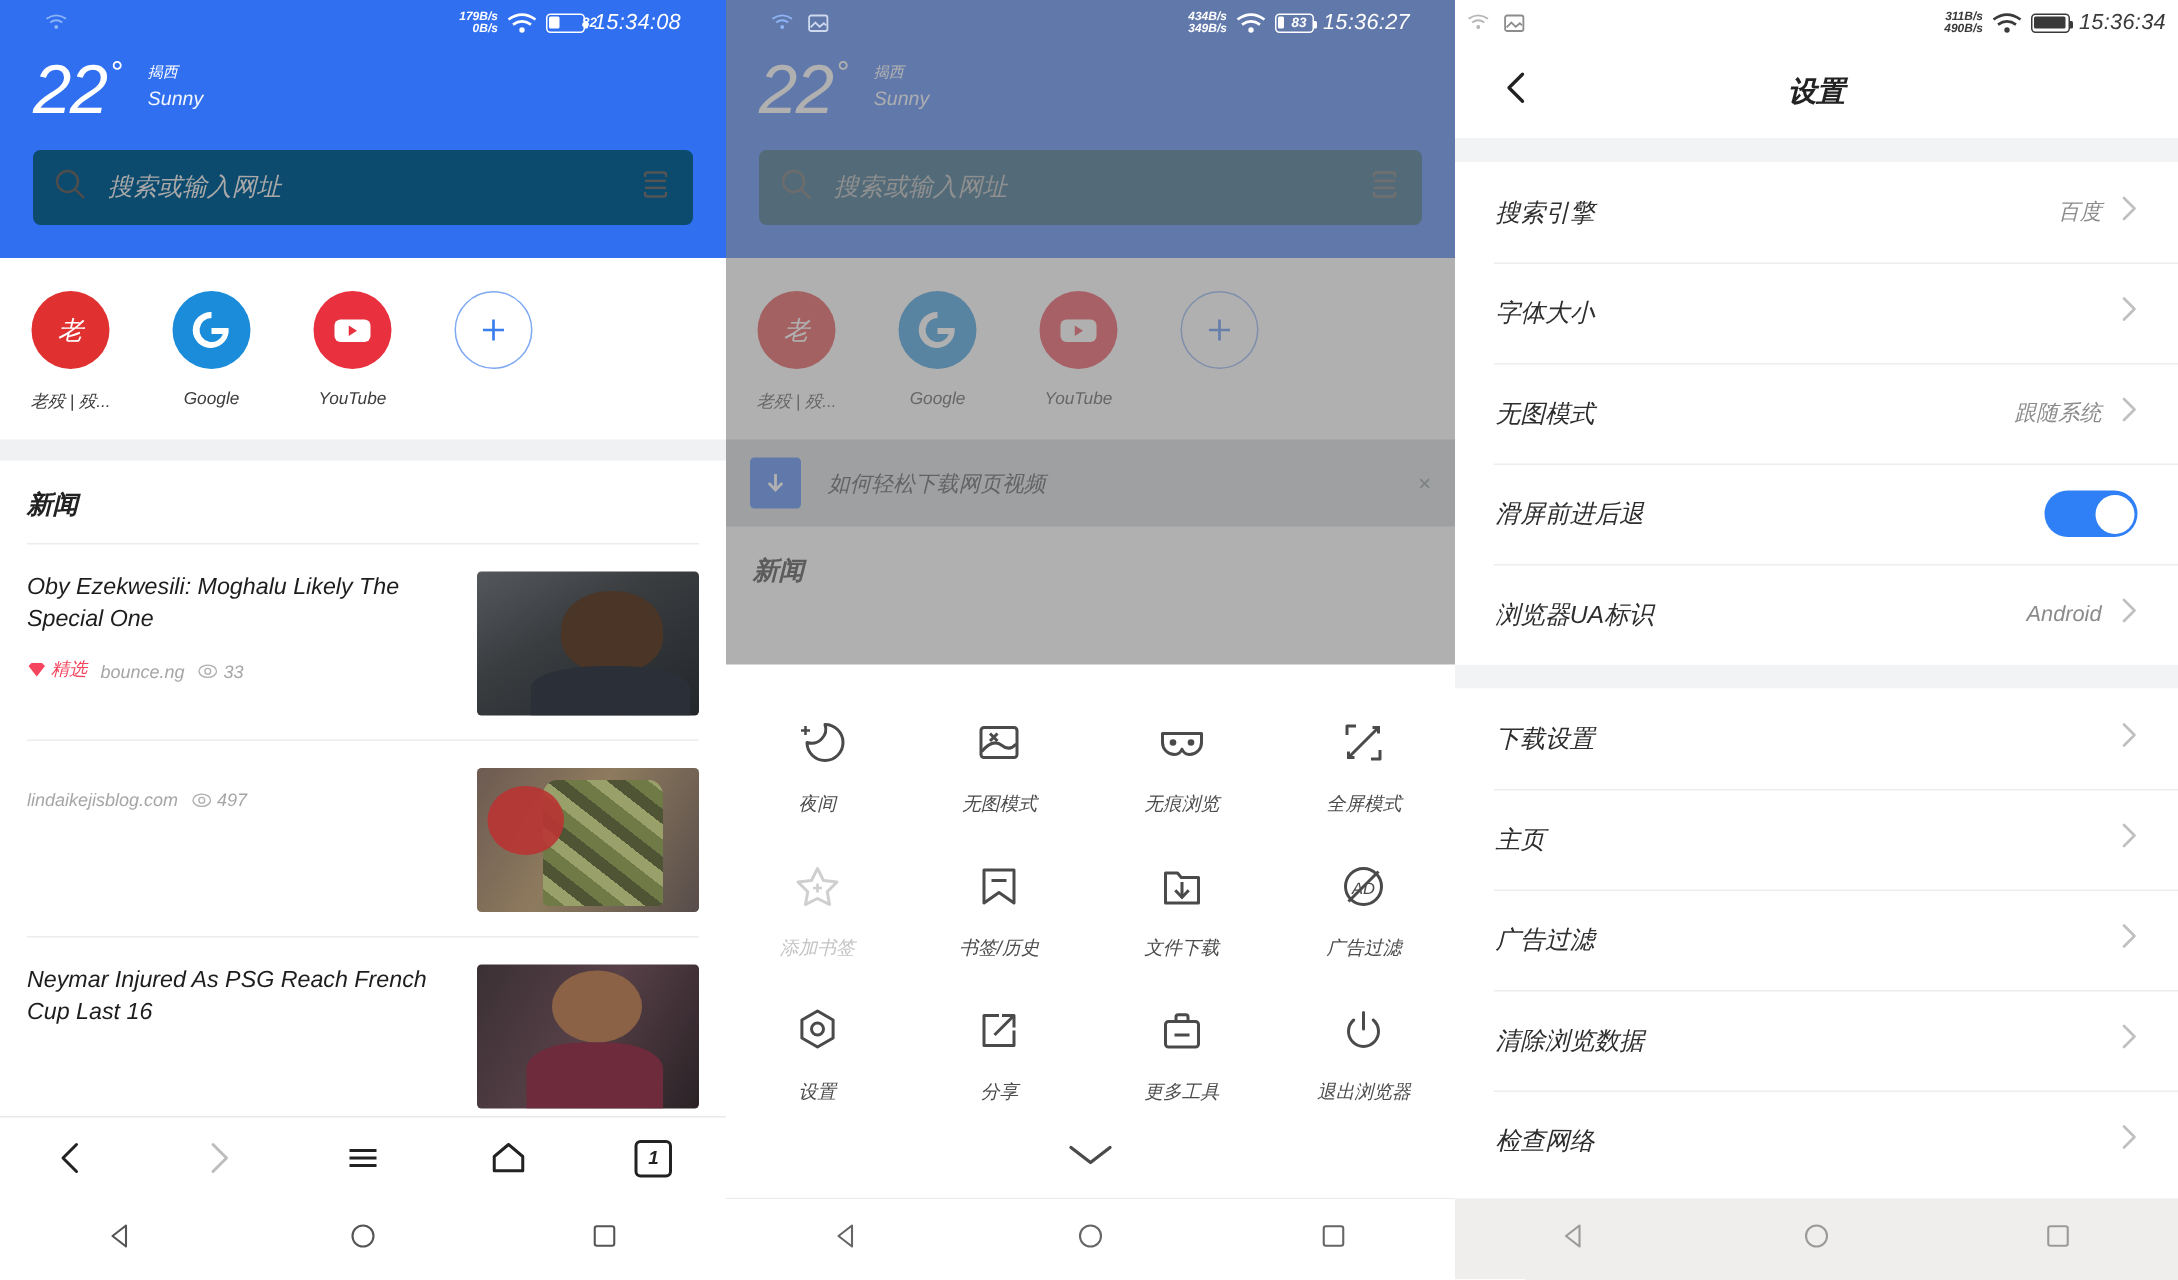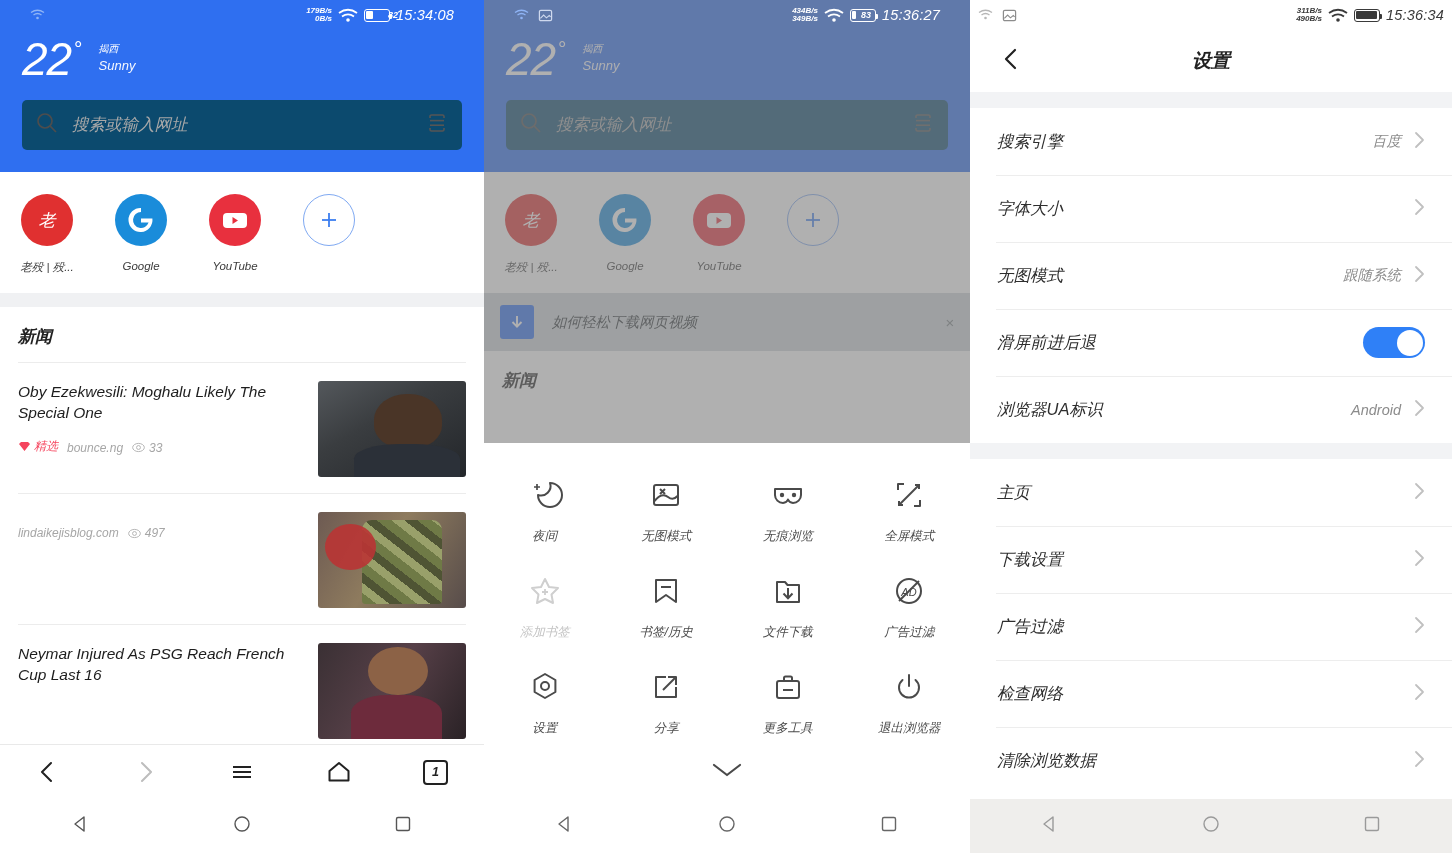--- a/index.html
+++ b/index.html
@@ -606,54 +606,54 @@
       <span class="s-lbl">浏览器UA标识</span>
       <span class="s-val">Android</span>
       <span class="chev"><svg width="12" height="18" viewBox="0 0 12 18">
             <path d="M3 2 L10 9 L3 16" stroke="#c0c0c0" stroke-width="1.8" fill="none" stroke-linecap="round" stroke-linejoin="round"></path>
           </svg></span>
     </div>
 
     <div class="set-gap"></div>
 
     <div class="srow">
+      <span class="s-lbl">下载设置</span>
+      <span class="s-val"></span>
+      <span class="chev"><svg width="12" height="18" viewBox="0 0 12 18">
+            <path d="M3 2 L10 9 L3 16" stroke="#c0c0c0" stroke-width="1.8" fill="none" stroke-linecap="round" stroke-linejoin="round"></path>
+          </svg></span>
+    </div>
+    <div class="srow">
       <span class="s-lbl">主页</span>
       <span class="s-val"></span>
       <span class="chev"><svg width="12" height="18" viewBox="0 0 12 18">
             <path d="M3 2 L10 9 L3 16" stroke="#c0c0c0" stroke-width="1.8" fill="none" stroke-linecap="round" stroke-linejoin="round"></path>
           </svg></span>
     </div>
     <div class="srow">
-      <span class="s-lbl">下载设置</span>
-      <span class="s-val"></span>
-      <span class="chev"><svg width="12" height="18" viewBox="0 0 12 18">
-            <path d="M3 2 L10 9 L3 16" stroke="#c0c0c0" stroke-width="1.8" fill="none" stroke-linecap="round" stroke-linejoin="round"></path>
-          </svg></span>
-    </div>
-    <div class="srow">
       <span class="s-lbl">广告过滤</span>
       <span class="s-val"></span>
       <span class="chev"><svg width="12" height="18" viewBox="0 0 12 18">
             <path d="M3 2 L10 9 L3 16" stroke="#c0c0c0" stroke-width="1.8" fill="none" stroke-linecap="round" stroke-linejoin="round"></path>
           </svg></span>
     </div>
     <div class="srow">
+      <span class="s-lbl">清除浏览数据</span>
+      <span class="s-val"></span>
+      <span class="chev"><svg width="12" height="18" viewBox="0 0 12 18">
+            <path d="M3 2 L10 9 L3 16" stroke="#c0c0c0" stroke-width="1.8" fill="none" stroke-linecap="round" stroke-linejoin="round"></path>
+          </svg></span>
+    </div>
+    <div class="srow">
       <span class="s-lbl">检查网络</span>
       <span class="s-val"></span>
       <span class="chev"><svg width="12" height="18" viewBox="0 0 12 18">
             <path d="M3 2 L10 9 L3 16" stroke="#c0c0c0" stroke-width="1.8" fill="none" stroke-linecap="round" stroke-linejoin="round"></path>
           </svg></span>
     </div>
-    <div class="srow">
-      <span class="s-lbl">清除浏览数据</span>
-      <span class="s-val"></span>
-      <span class="chev"><svg width="12" height="18" viewBox="0 0 12 18">
-            <path d="M3 2 L10 9 L3 16" stroke="#c0c0c0" stroke-width="1.8" fill="none" stroke-linecap="round" stroke-linejoin="round"></path>
-          </svg></span>
-    </div>
 
     <div class="navbar nb-grey">
       <span><svg width="20" height="20" viewBox="0 0 20 20">
             <path d="M13 3 L4 10 L13 17 Z" stroke="#9a9a9a" stroke-width="1.4" fill="none" stroke-linejoin="round"></path>
           </svg></span>
       <span><svg width="20" height="20" viewBox="0 0 20 20">
             <circle cx="10" cy="10" r="7" stroke="#9a9a9a" stroke-width="1.4" fill="none"></circle>
           </svg></span>
       <span><svg width="20" height="20" viewBox="0 0 20 20">
             <rect x="3.5" y="3.5" width="13" height="13" rx="1.5" stroke="#9a9a9a" stroke-width="1.4" fill="none"></rect>

